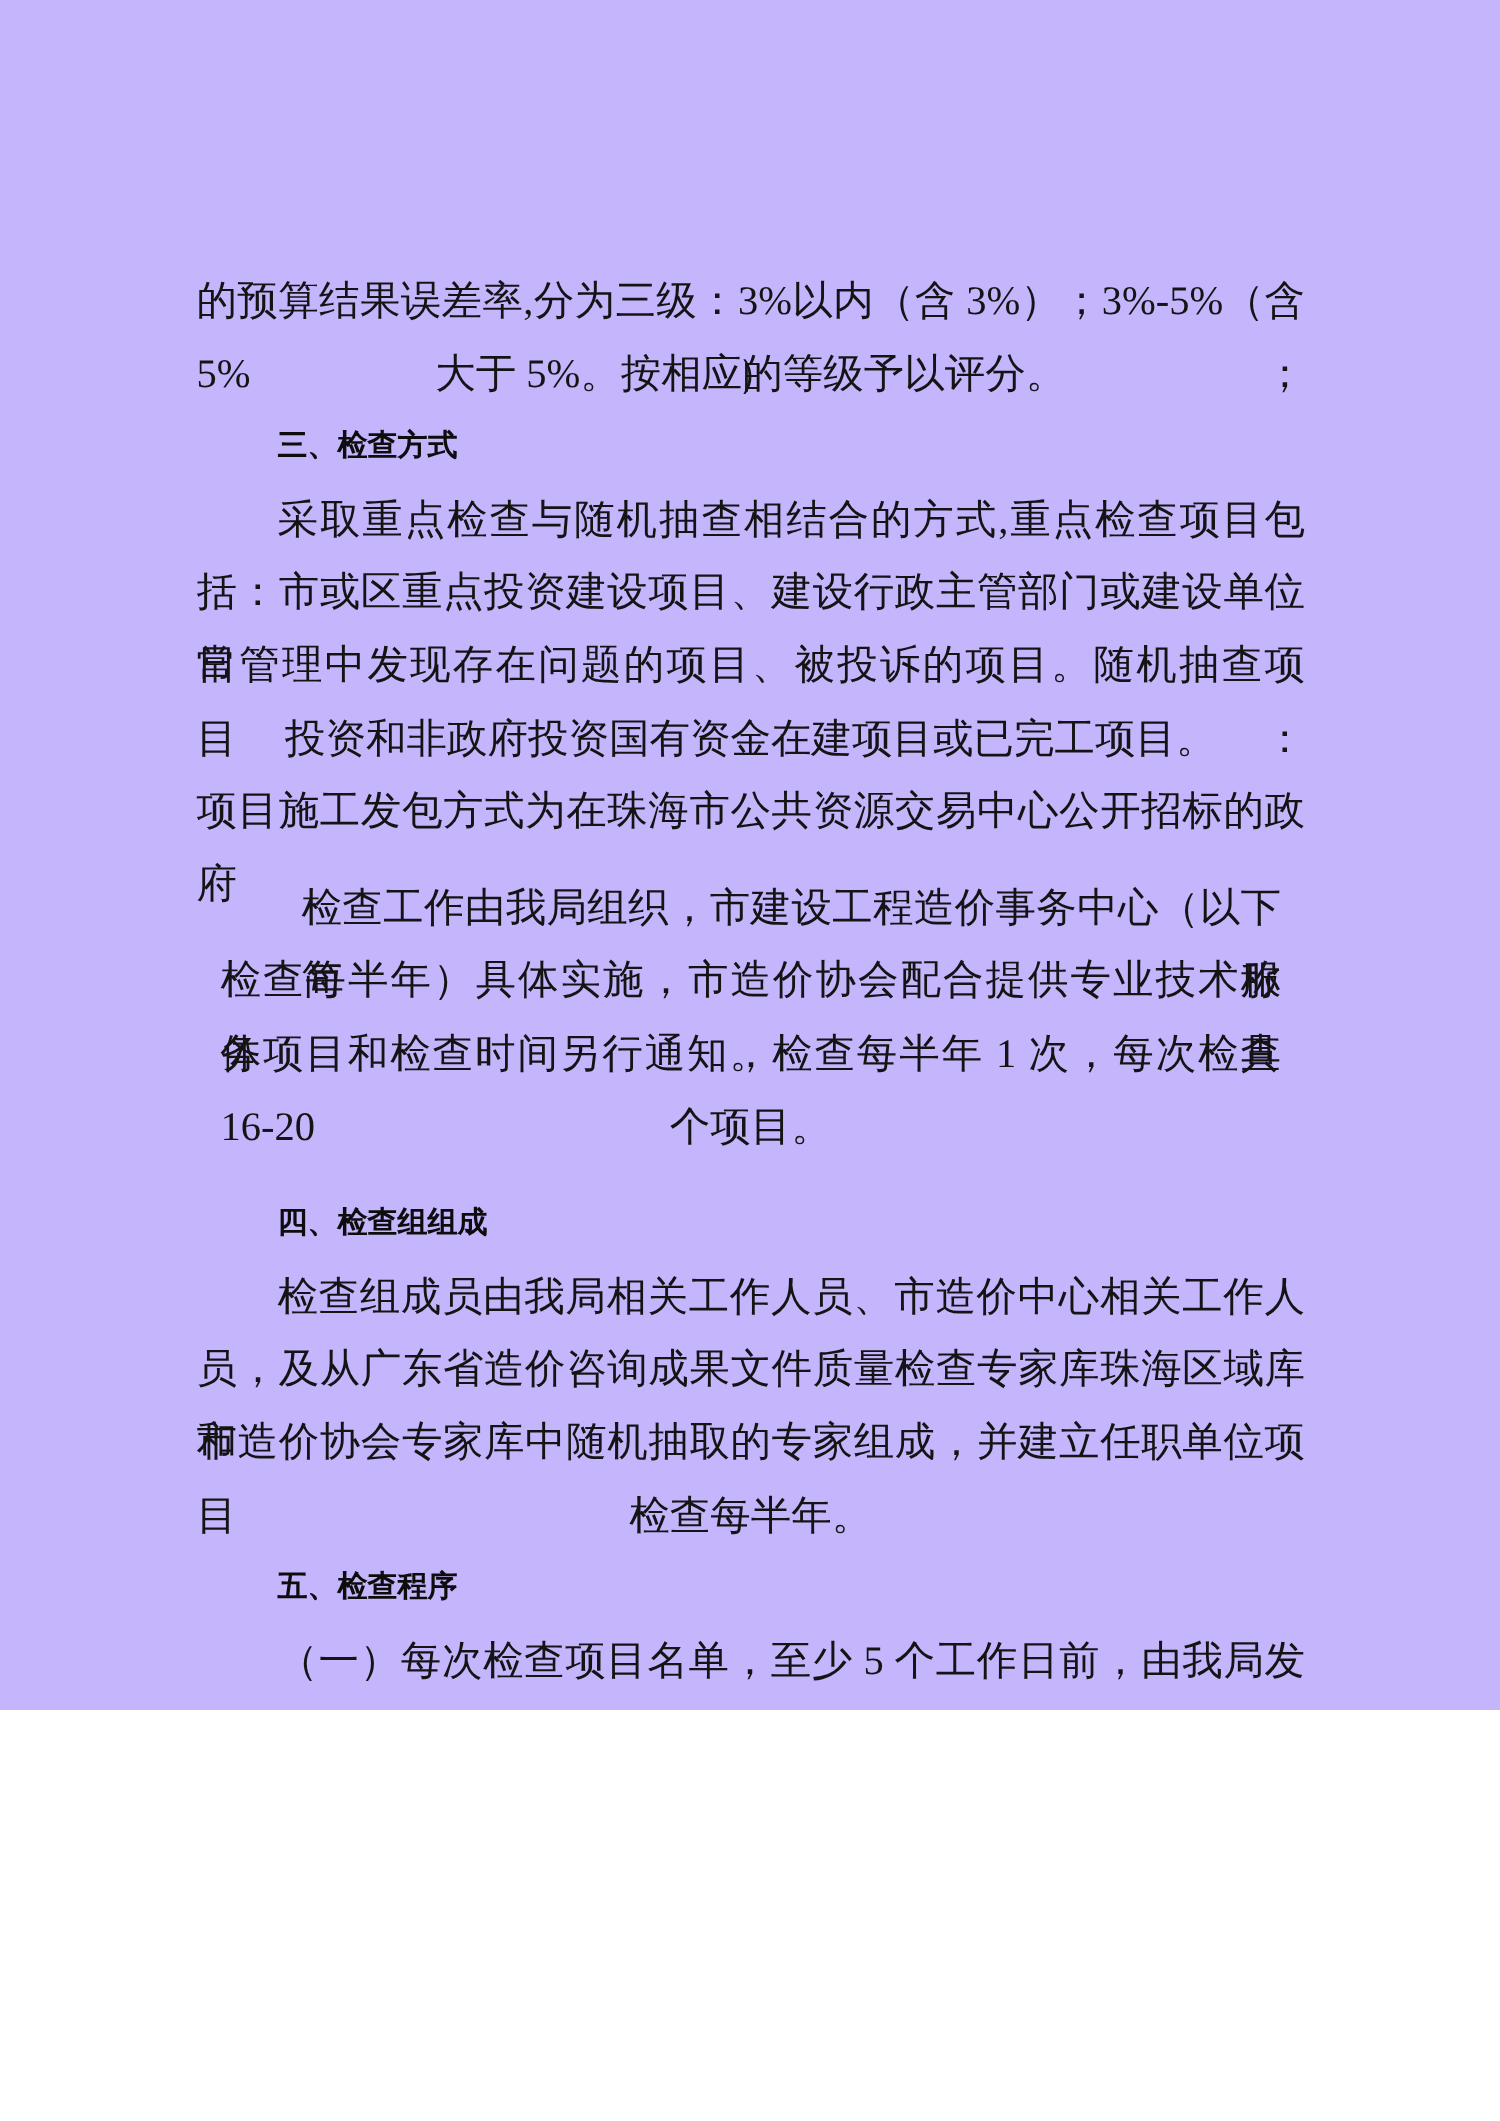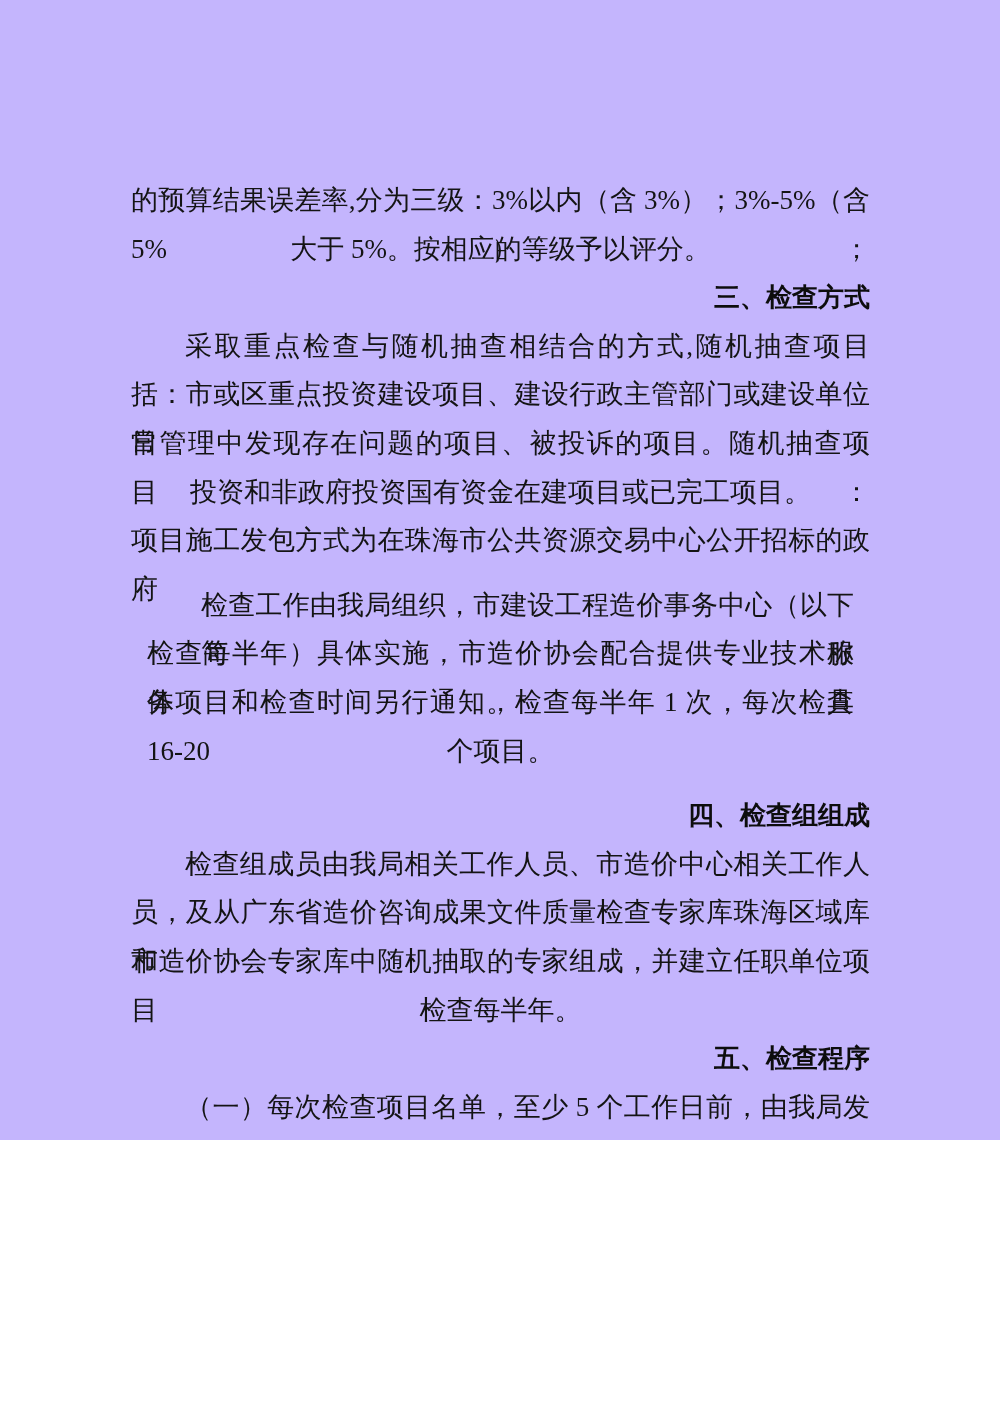--- a/index.html
+++ b/index.html
@@ -31,25 +31,24 @@
     text-align-last: justify;
   }
   .line.first-indent {
     padding-left: 54px;
   }
   .heading {
     margin: 0;
     padding-left: 54px;
     font-family: "Liberation Sans", "DejaVu Sans", sans-serif;
     font-weight: 700;
-    font-size: 26px;
+    font-size: 20px;
     line-height: 48.6px;
     height: 48.6px;
     color: #0d0d0d;
-    text-align: right;
   }
   .page-number {
     position: absolute;
     left: 127px;
     top: 1260px;
     font-size: 23px;
     letter-spacing: 7px;
     color: #222222;
     font-family: "Liberation Serif", "DejaVu Serif", serif;
   }
@@ -61,21 +60,21 @@
   <main class="content">
 
     <p class="para" style="margin:0">
       <span class="line stretch" style="display:block">的预算结果误差率,分为三级：3%以内（含 3%）；3%-5%（含 5%）；</span>
       <span class="line" style="display:block">大于 5%。按相应的等级予以评分。</span>
     </p>
 
     <h2 class="heading">三、检查方式</h2>
 
     <p class="para" style="margin:0">
-      <span class="line stretch first-indent" style="display:block">采取重点检查与随机抽查相结合的方式,随机抽查项目</span>
+      <span class="line stretch first-indent" style="display:block">采取重点检查与随机抽查相结合的方式,重点检查项目包</span>
       <span class="line stretch" style="display:block">括：市或区重点投资建设项目、建设行政主管部门或建设单位日</span>
       <span class="line stretch" style="display:block">常管理中发现存在问题的项目、被投诉的项目。随机抽查项目：</span>
       <span class="line" style="display:block">投资和非政府投资国有资金在建项目或已完工项目。</span>
       <span class="line stretch" style="display:block">项目施工发包方式为在珠海市公共资源交易中心公开招标的政府</span>
     </p>
 
     <p class="para" style="margin:16px">
       <span class="line stretch first-indent" style="display:block">检查工作由我局组织，市建设工程造价事务中心（以下简称</span>
       <span class="line stretch" style="display:block">检查每半年）具体实施，市造价协会配合提供专业技术服务，具</span>
       <span class="line stretch" style="display:block">体项目和检查时间另行通知。检查每半年 1 次，每次检查 16-20</span>

